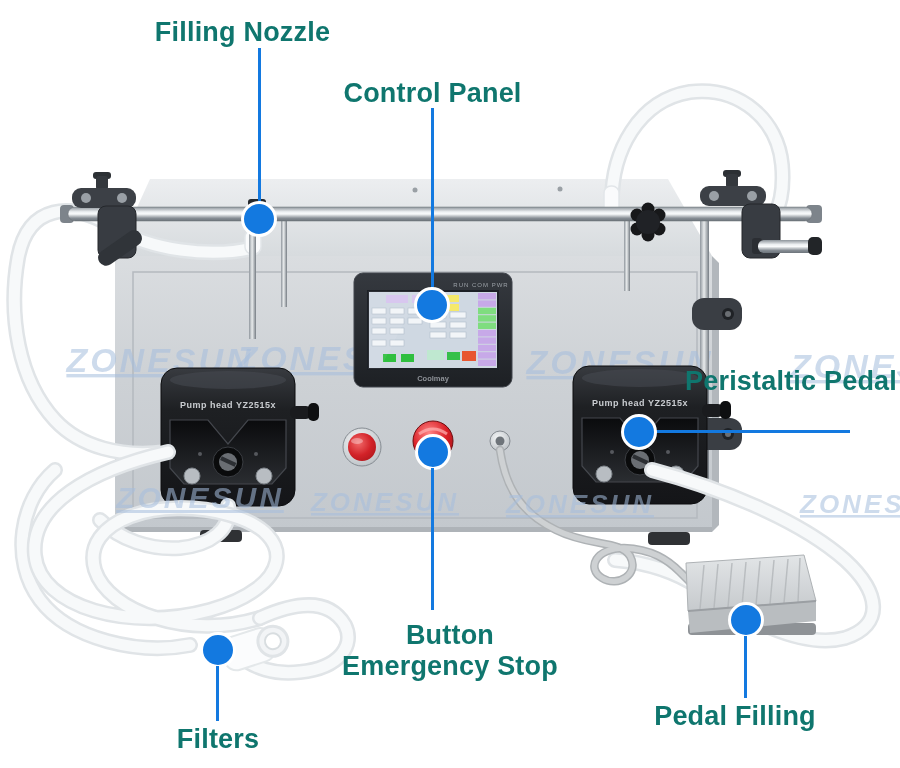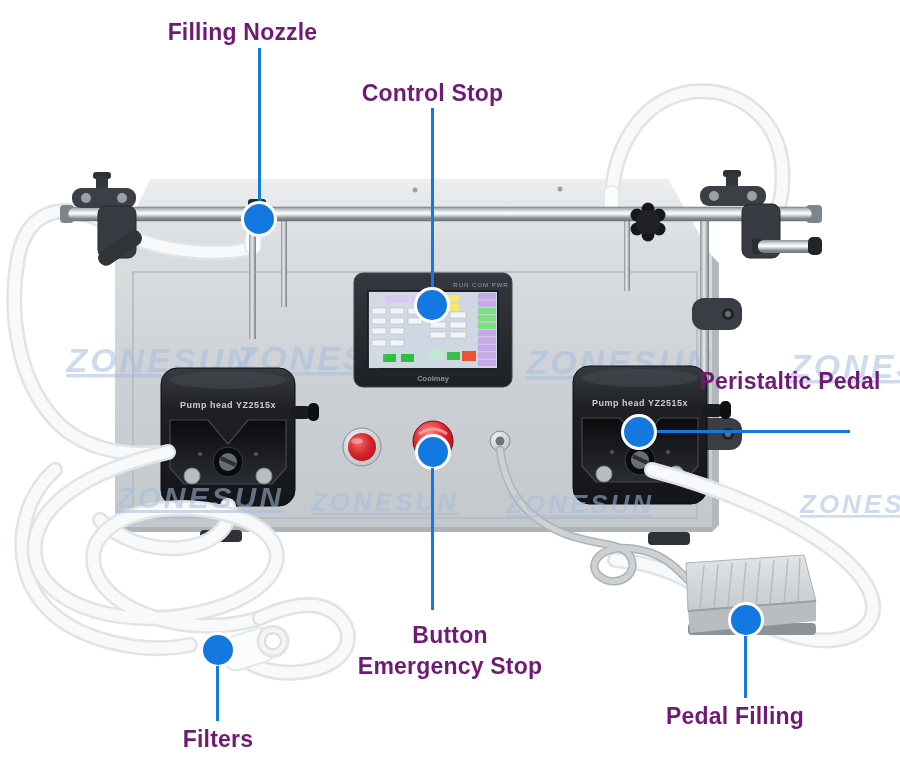--- a/index.html
+++ b/index.html
@@ -1,19 +1,19 @@
 <!DOCTYPE html>
 <html><head>
 <meta charset="utf-8">
 <style>
   html,body{margin:0;padding:0;background:#ffffff;}
   .stage{position:relative;width:900px;height:768px;background:#ffffff;overflow:hidden;
          font-family:"Liberation Sans",sans-serif;}
   .machine-svg{position:absolute;left:0;top:0;}
-  .callout-label{position:absolute;font-weight:bold;font-size:23px;color:#701a75;
+  .callout-label{position:absolute;font-weight:bold;font-size:27px;color:#0f766e;
                  text-align:center;line-height:31px;letter-spacing:.2px;white-space:nowrap;}
   .callout-line-v{position:absolute;width:3px;background:#1379e0;}
   .callout-line-h{position:absolute;height:3px;background:#1379e0;}
   .callout-dot{position:absolute;width:30px;height:30px;background:#1379e0;
                border:3px solid #ffffff;border-radius:50%;box-sizing:content-box;
                margin-left:-18px;margin-top:-18px;}
   .wm{font-style:italic;font-weight:bold;fill:#a6bede;opacity:.55;letter-spacing:3px;}
 </style>
 </head>
 <body>
@@ -298,21 +298,21 @@
     <text class="wm" x="385" y="511" font-size="26" text-anchor="middle" text-decoration="underline">ZONESUN</text>
     <text class="wm" x="580" y="513" font-size="26" text-anchor="middle" text-decoration="underline">ZONESUN</text>
     <text class="wm" x="800" y="513" font-size="26" text-anchor="start" text-decoration="underline">ZONESUN</text>
   </g>
 </svg>
 
 <div class="callout-label" style="left:150px;top:17px;width:185px;">Filling Nozzle</div>
 <div class="callout-line-v" style="left:258px;top:48px;height:158px;"></div>
 <div class="callout-dot" style="left:259px;top:219px;"></div>
 
-<div class="callout-label" style="left:340px;top:78px;width:185px;">Control Stop</div>
+<div class="callout-label" style="left:340px;top:78px;width:185px;">Control Panel</div>
 <div class="callout-line-v" style="left:431px;top:108px;height:182px;"></div>
 <div class="callout-dot" style="left:432px;top:305px;"></div>
 
 <div class="callout-label" style="left:685px;top:366px;width:210px;">Peristaltic Pedal</div>
 <div class="callout-line-h" style="left:655px;top:430px;width:195px;"></div>
 <div class="callout-dot" style="left:639px;top:432px;"></div>
 
 <div class="callout-dot" style="left:433px;top:452px;"></div>
 <div class="callout-line-v" style="left:431px;top:468px;height:142px;"></div>
 <div class="callout-label" style="left:330px;top:620px;width:240px;">

